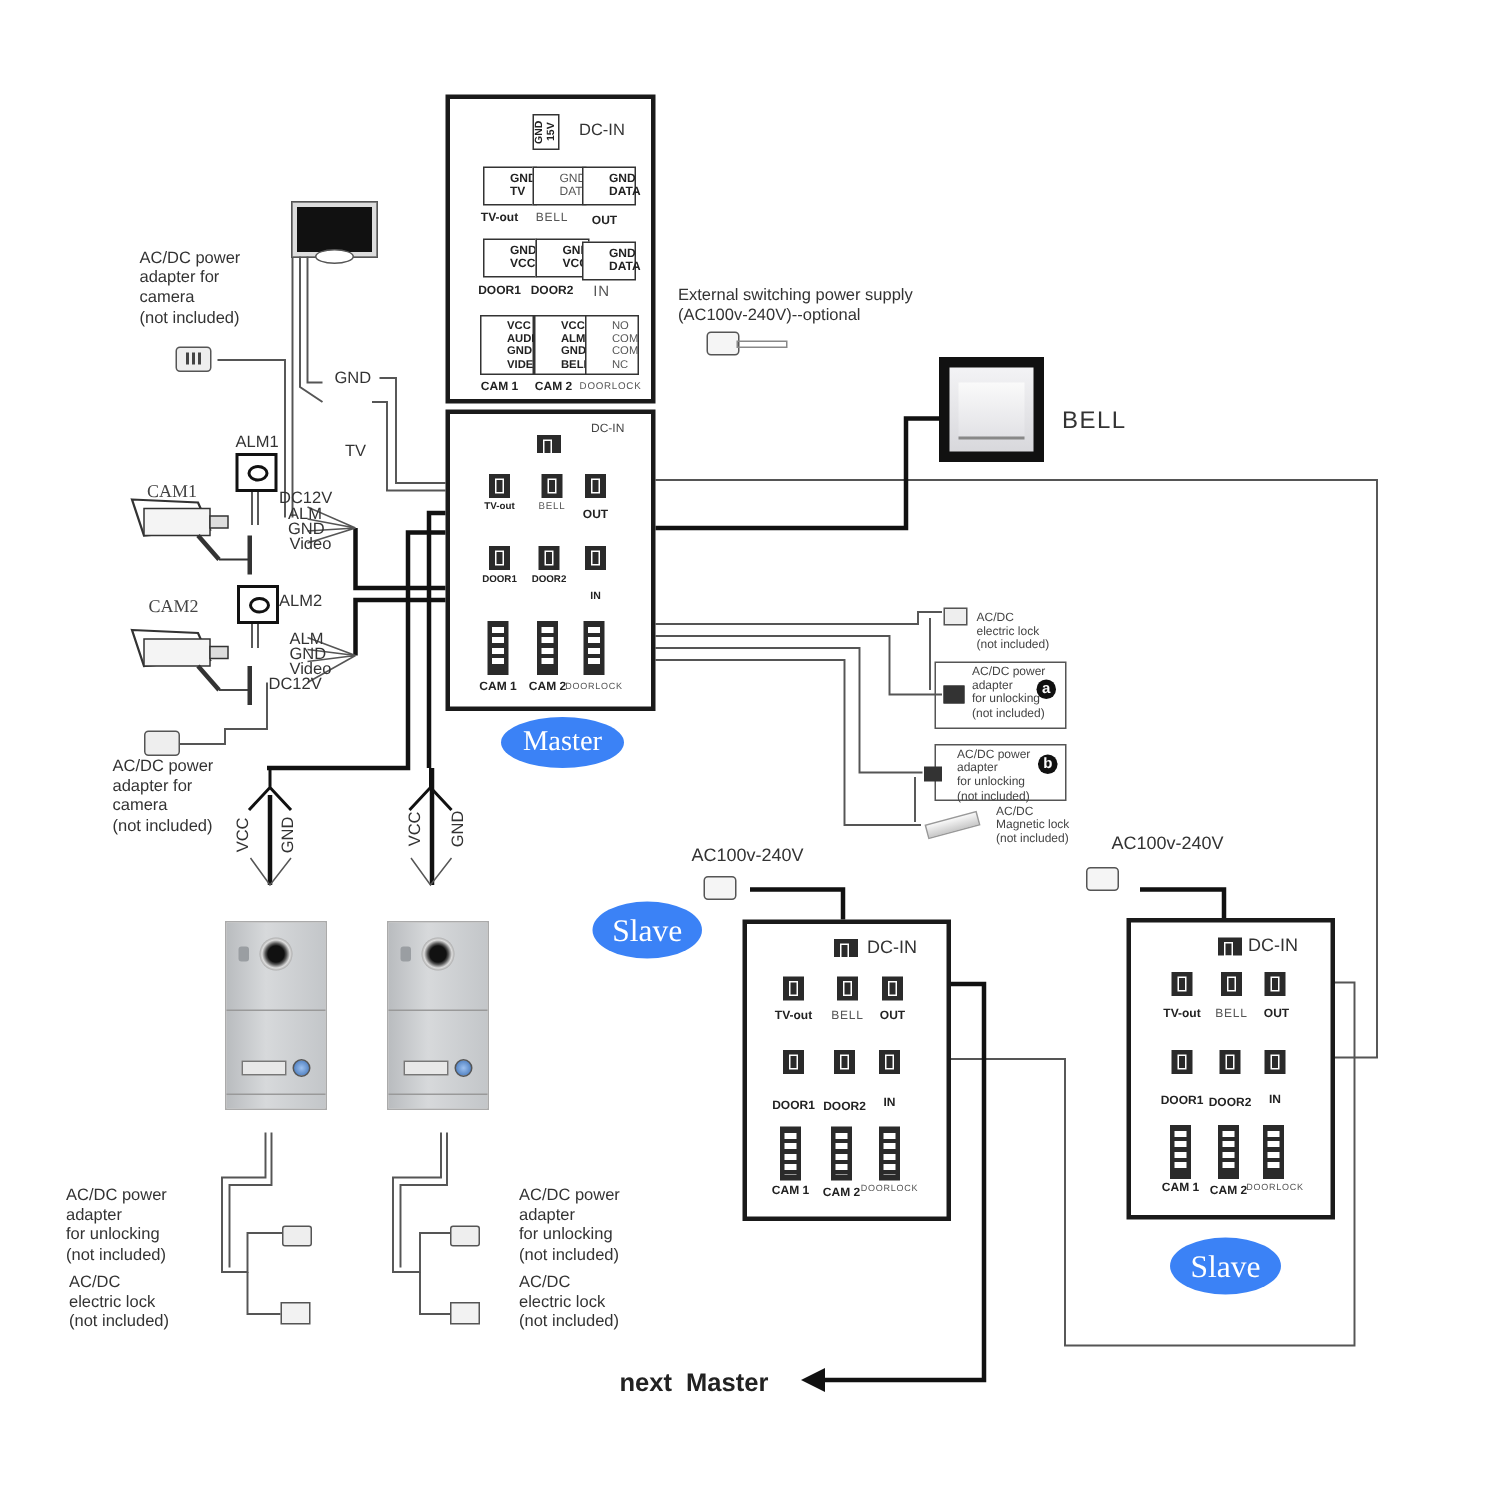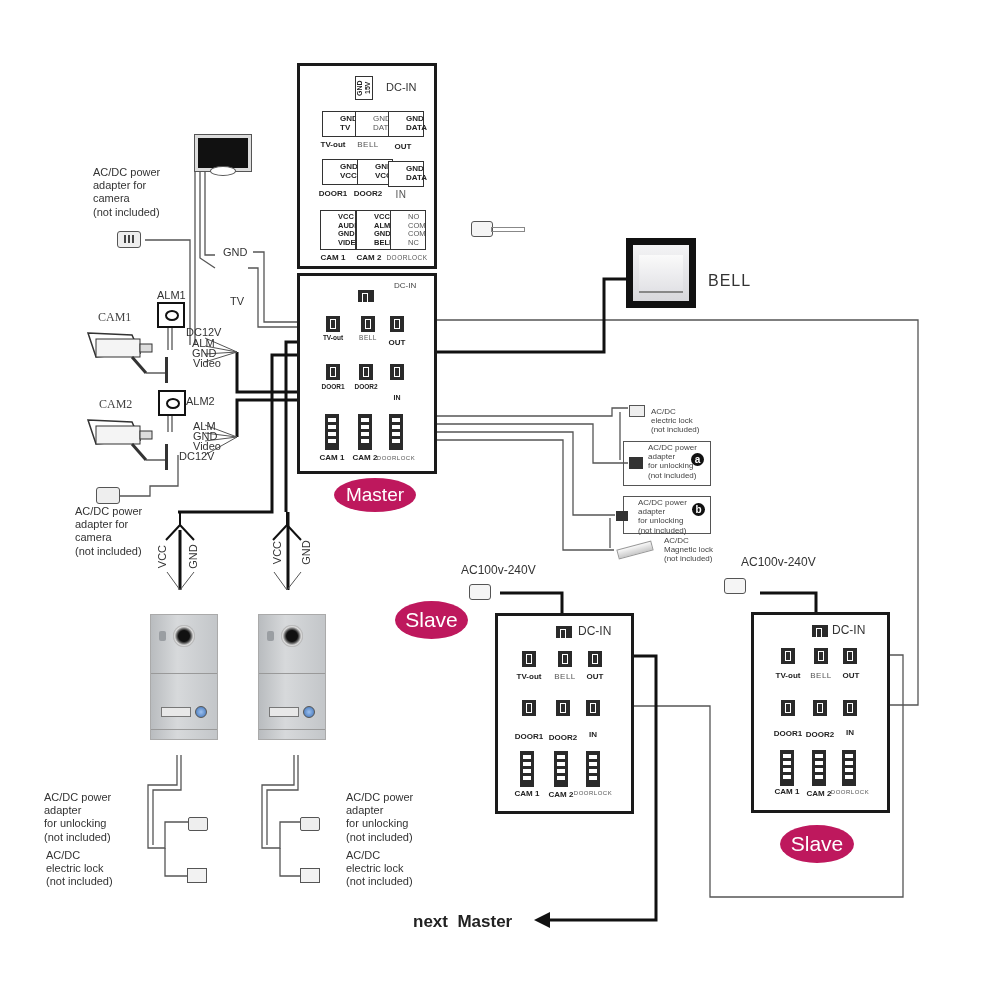--- a/index.html
+++ b/index.html
@@ -34,21 +34,21 @@
   .doorstation .seam2 { position:absolute; left:0; right:0; top:114px; height:1px; background:#999; }
   .doorstation .namep { position:absolute; left:10px; top:92px; width:28px; height:8px; background:#e8e8e8; border:1px solid #777; }
   .doorstation .btn { position:absolute; left:44px; top:91px; width:10px; height:10px; border-radius:50%; background:radial-gradient(circle,#9cc0ef,#3b6fb4); border:1px solid #555; }
   .monitor { position:absolute; left:195px; top:135px; width:50px; height:30px; background:#111; border:3px solid #ddd; outline:1px solid #555; }
   .bellsw { position:absolute; left:626px; top:238px; width:70px; height:70px; background:#111; }
   .bellsw .plate { position:absolute; left:7px; top:7px; width:56px; height:56px; background:linear-gradient(#f3f3f5,#d8d8dc); }
   .bellsw .rocker { position:absolute; left:6px; top:10px; width:44px; height:36px; background:linear-gradient(#fafafa,#e2e2e6); border-bottom:2px solid #888; }
   .camera { position:absolute; }
   .alm-box { position:absolute; width:24px; height:22px; border:2px solid #111; background:#fff; }
   .alm-box::after { content:""; position:absolute; left:6px; top:6px; width:10px; height:7px; border:2px solid #111; border-radius:50%; }
-  .pill { position:absolute; background:#be185d; color:#fff; border-radius:50%; text-align:center; font-family:Liberation Sans, sans-serif; }
+  .pill { position:absolute; background:#3b82f6; color:#fff; border-radius:50%; text-align:center; font-family:Liberation Serif, serif; }
 </style>
 </head>
 <body>
 
 <div id="stage">
 
   <svg id="wires" width="1000" height="1000">
     <g fill="none" stroke-linejoin="miter">
 
       <g stroke="#555" stroke-width="1.3">
@@ -242,21 +242,21 @@
   <div style="position:absolute;left:210px;top:166px;width:24px;height:8px;border:1px solid #555;border-radius:50%;background:#fff;"></div>
   <div class="lbl sm" style="left:223px;top:246px;">GND</div>
   <div class="lbl sm" style="left:230px;top:263px;margin-top:32px;">TV</div>
 
   <div class="lbl sm" style="left:93px;top:166px;">AC/DC power
 adapter for
 camera
 (not included)</div>
   <div style="position:absolute;left:117px;top:231px;width:22px;height:15px;background:#eee;border:1px solid #555;border-radius:3px;background-image:repeating-linear-gradient(90deg,#444 0 2px,#eee 2px 4px);background-size:12px 8px;background-repeat:no-repeat;background-position:6px 3px;"></div>
 
-  <div class="lbl serif" style="left:98px;top:310px;font-size:12px;color:#444;">CAM1</div>
+  <div class="lbl serif" style="left:98px;top:320px;font-size:12px;color:#444;">CAM1</div>
   <div class="alm-box" style="left:157px;top:302px;"></div>
   <div class="lbl sm" style="left:157px;top:289px;">ALM1</div>
   <svg class="camera" style="left:82px;top:325px;" width="90" height="60">
     <polygon points="6,8 50,10 58,28 14,32" fill="#fff" stroke="#333" stroke-width="1.5"></polygon>
     <rect x="14" y="14" width="44" height="18" fill="#f4f4f4" stroke="#333"></rect>
     <rect x="58" y="19" width="12" height="8" fill="#ddd" stroke="#333"></rect>
     <line x1="50" y1="32" x2="64" y2="48" stroke="#333" stroke-width="3"></line>
     <rect x="83" y="32" width="3" height="26" fill="#333"></rect>
     <line x1="64" y1="48" x2="84" y2="48" stroke="#333" stroke-width="1.2"></line>
   </svg>
@@ -321,20 +321,22 @@
   <div class="lbl sm" style="left:346px;top:791px;">AC/DC power
 adapter
 for unlocking
 (not included)</div>
   <div class="lbl sm" style="left:346px;top:849px;">AC/DC
 electric lock
 (not included)</div>
   <div style="position:absolute;left:300px;top:817px;width:18px;height:12px;border:1px solid #555;background:#eee;border-radius:2px;"></div>
   <div style="position:absolute;left:300px;top:868px;width:18px;height:13px;border:1px solid #555;background:#f2f2f2;"></div>
 
+  <div class="lbl sm" style="left:452px;top:191px;">External switching power supply
+(AC100v-240V)--optional</div>
   <div style="position:absolute;left:471px;top:221px;width:20px;height:14px;border:1px solid #555;background:#f5f5f5;border-radius:3px;"></div>
   <div style="position:absolute;left:491px;top:227px;width:32px;height:3px;border:1px solid #888;"></div>
 
   <div class="bellsw">
     <div class="plate">
         <div class="rocker"></div>
       </div>
   </div>
   <div class="lbl lg" style="left:708px;top:271px;">BELL</div>
 

